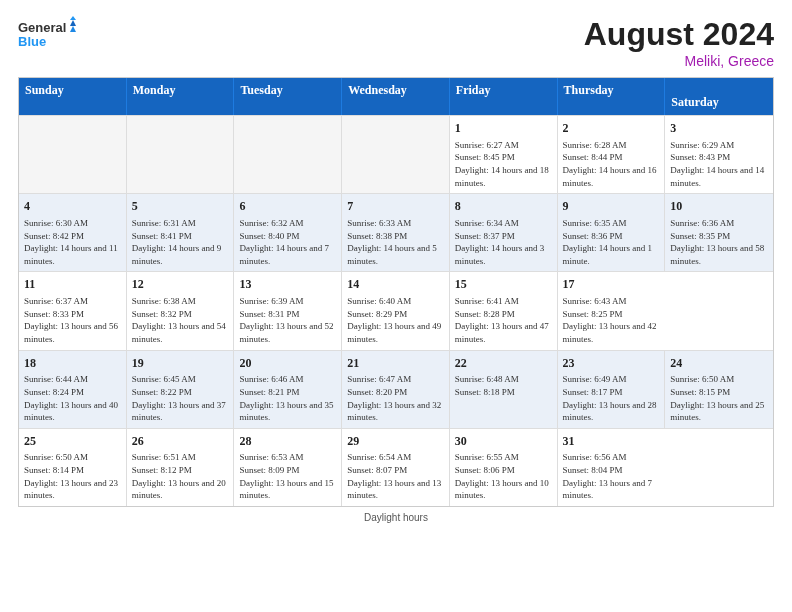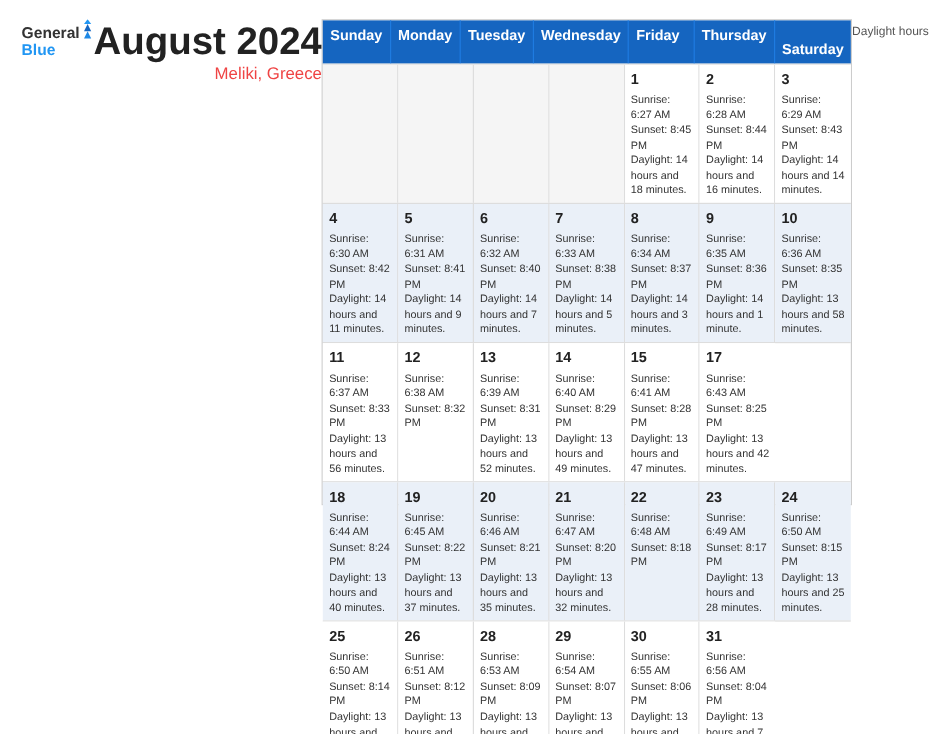--- a/index.html
+++ b/index.html
@@ -8,21 +8,21 @@
       background: #fff;
       width: 792px;
       height: 612px;
       overflow: hidden;
     }
     .page {
       width: 792px;
       height: 431px;
       padding: 16px 18px 10px 18px;
       display: flex;
-      flex-direction: row;
+      flex-direction: column;
     }
     .header {
       display: flex;
       justify-content: space-between;
       align-items: flex-start;
       margin-bottom: 8px;
     }
     .logo {
       display: flex;
       align-items: center;
@@ -31,27 +31,28 @@
     .title-block {
       text-align: right;
     }
     .month-year {
       font-size: 32px;
       font-weight: bold;
       color: #222;
     }
     .location {
       font-size: 14px;
-      color: #ef4444;
+      color: #a21caf;
     }
     .calendar {
       flex: 1;
       display: flex;
       flex-direction: column;
       border: 1px solid #ccc;
+      font-family: Liberation Serif, serif;
     }
     .day-headers {
       display: grid;
       grid-template-columns: repeat(7, 1fr);
       background: #1565C0;
     }
     .day-header {
       color: #fff;
       font-size: 12px;
       font-weight: bold;
@@ -199,20 +200,21 @@
           <div class="calendar-cell ">
           <span class="cell-day">11</span>
           <span>Sunrise: 6:37 AM</span><br>
           <span>Sunset: 8:33 PM</span><br>
           <span>Daylight: 13 hours and 56 minutes.</span>
         </div>
           <div class="calendar-cell ">
           <span class="cell-day">12</span>
           <span>Sunrise: 6:38 AM</span><br>
           <span>Sunset: 8:32 PM</span><br>
+          <span>Daylight: 13 hours and 54 minutes.</span>
         </div>
           <div class="calendar-cell ">
           <span class="cell-day">13</span>
           <span>Sunrise: 6:39 AM</span><br>
           <span>Sunset: 8:31 PM</span><br>
           <span>Daylight: 13 hours and 52 minutes.</span>
         </div>
           <div class="calendar-cell ">
           <span class="cell-day">14</span>
           <span>Sunrise: 6:40 AM</span><br>

